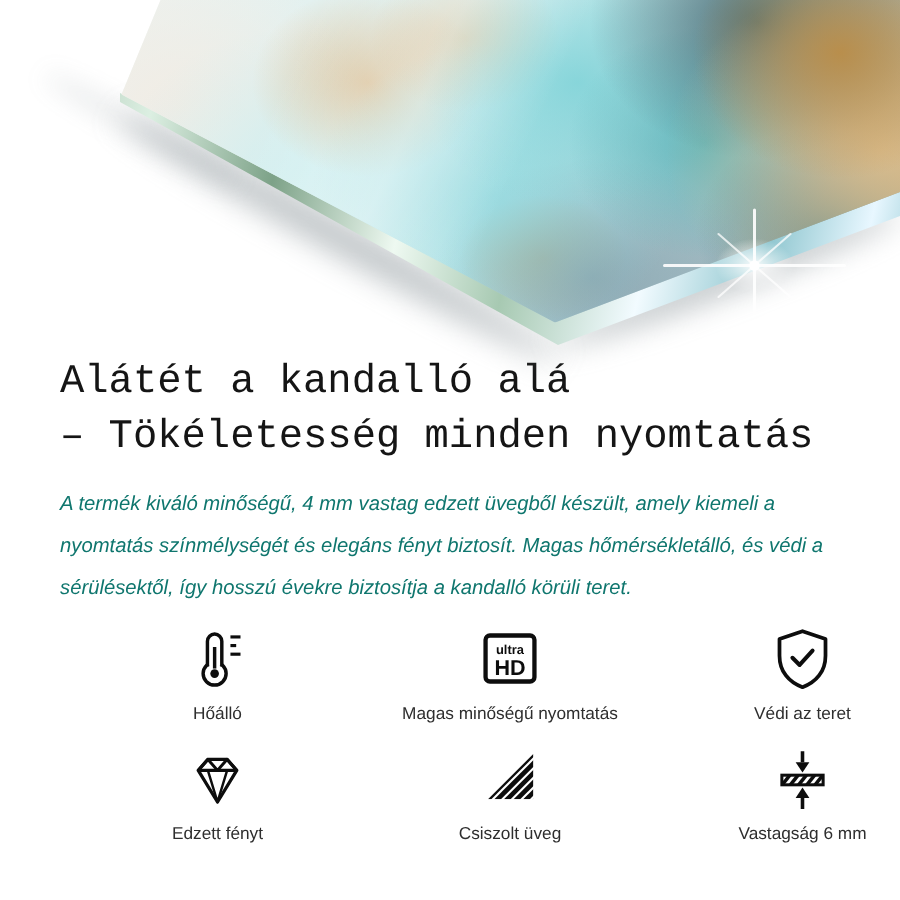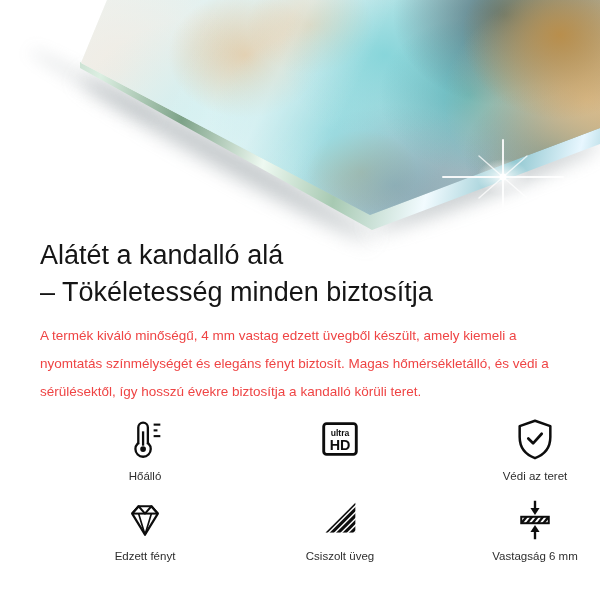--- a/index.html
+++ b/index.html
@@ -36,24 +36,24 @@
       radial-gradient(110px 90px at 245px 55px,rgba(224,154,78,.5),rgba(224,154,78,0) 70%),
       radial-gradient(90px 70px at 310px 25px,rgba(224,154,78,.45),rgba(224,154,78,0) 70%),
       radial-gradient(170px 130px at 205px 115px,rgba(207,239,240,.95),rgba(207,239,240,0) 75%),
       radial-gradient(160px 130px at 120px 70px,rgba(242,236,228,.97),rgba(242,236,228,0) 75%),
       linear-gradient(120deg,#f5f2ed 0%,#e2f1f0 30%,#bfe7e9 55%,#a4bcc3 78%,#c7a66d 100%);
   }
   .sparkle{position:absolute;left:433px;top:132px;width:140px;height:90px;}
   
   .content{padding:0 40px;}
   .title{
-    font-family:Liberation Sans, sans-serif;font-weight:500;color:#151515;
+    font-family:Liberation Mono, monospace;font-weight:500;color:#151515;
     font-size:27px;line-height:37px;margin:2px 0 0 0;
   }
-  .desc{margin:11px 0 0 0;font-size:13.5px;line-height:28px;color:#ef4444;max-width:544px;}
+  .desc{margin:11px 0 0 0;font-size:13.5px;line-height:28px;color:#0f766e;max-width:544px;font-style:italic;}
   
   .features{display:grid;grid-template-columns:150px 240px 150px;margin:8px 0 0 30px;row-gap:12px;}
   .feature{display:flex;flex-direction:column;align-items:center;}
   .icon-box{height:48px;display:flex;align-items:flex-end;justify-content:flex-end;}
   .feature-label{margin-top:8px;font-size:11.5px;color:#2e2e2e;white-space:nowrap;}
   svg{display:block;}
 </style>
 </head>
 <body>
 
@@ -77,21 +77,21 @@
       <line x1="46" y1="24" x2="94" y2="66" stroke-width="1.4" opacity="0.75"></line>
       <line x1="46" y1="66" x2="94" y2="24" stroke-width="1.4" opacity="0.75"></line>
     </g>
     <circle cx="70" cy="45" r="3.5" fill="#ffffff"></circle>
   </svg>
 </div>
 
 <div class="content">
   <h1 class="title">
     <span>Alátét a kandalló alá</span><br>
-    <span>– Tökéletesség minden biztosítja</span>
+    <span>– Tökéletesség minden nyomtatás</span>
   </h1>
   <p class="desc">A termék kiváló minőségű, 4 mm vastag edzett üvegből készült, amely kiemeli a nyomtatás színmélységét és elegáns fényt biztosít. Magas hőmérsékletálló, és védi a sérülésektől, így hosszú évekre biztosítja a kandalló körüli teret.</p>
 
   <div class="features">
 
     <div class="feature">
       <div class="icon-box">
         <svg viewBox="0 0 48 48" width="46" height="46" fill="none" stroke="#0d0d0d">
           <circle cx="22" cy="34.5" r="8" stroke-width="2.4"></circle>
           <path d="M17 29 V12 A5 5 0 0 1 27 12 V29" fill="#ffffff" stroke="none"></path>
@@ -107,20 +107,21 @@
     </div>
 
     <div class="feature">
       <div class="icon-box">
         <svg viewBox="0 0 48 48" width="46" height="46">
           <rect x="7" y="8" width="34" height="32" rx="3" fill="none" stroke="#0d0d0d" stroke-width="3"></rect>
           <text x="24" y="21" text-anchor="middle" font-family="Liberation Sans, sans-serif" font-size="9" font-weight="bold" fill="#0d0d0d">ultra</text>
           <text x="24" y="35.5" text-anchor="middle" font-family="Liberation Sans, sans-serif" font-size="15" font-weight="bold" fill="#0d0d0d">HD</text>
         </svg>
       </div>
+      <span class="feature-label">Magas minőségű nyomtatás</span>
     </div>
 
     <div class="feature">
       <div class="icon-box">
         <svg viewBox="0 0 48 48" width="46" height="46" fill="none" stroke="#0d0d0d" stroke-linejoin="round" stroke-linecap="round">
           <path d="M24 5 L40 10.5 V22 C40 33 33.5 40.5 24 44 C14.5 40.5 8 33 8 22 V10.5 Z" stroke-width="2.6"></path>
           <polyline points="17,23.5 22,28.5 31,18.5" stroke-width="2.8"></polyline>
         </svg>
       </div>
       <span class="feature-label">Védi az teret</span>

